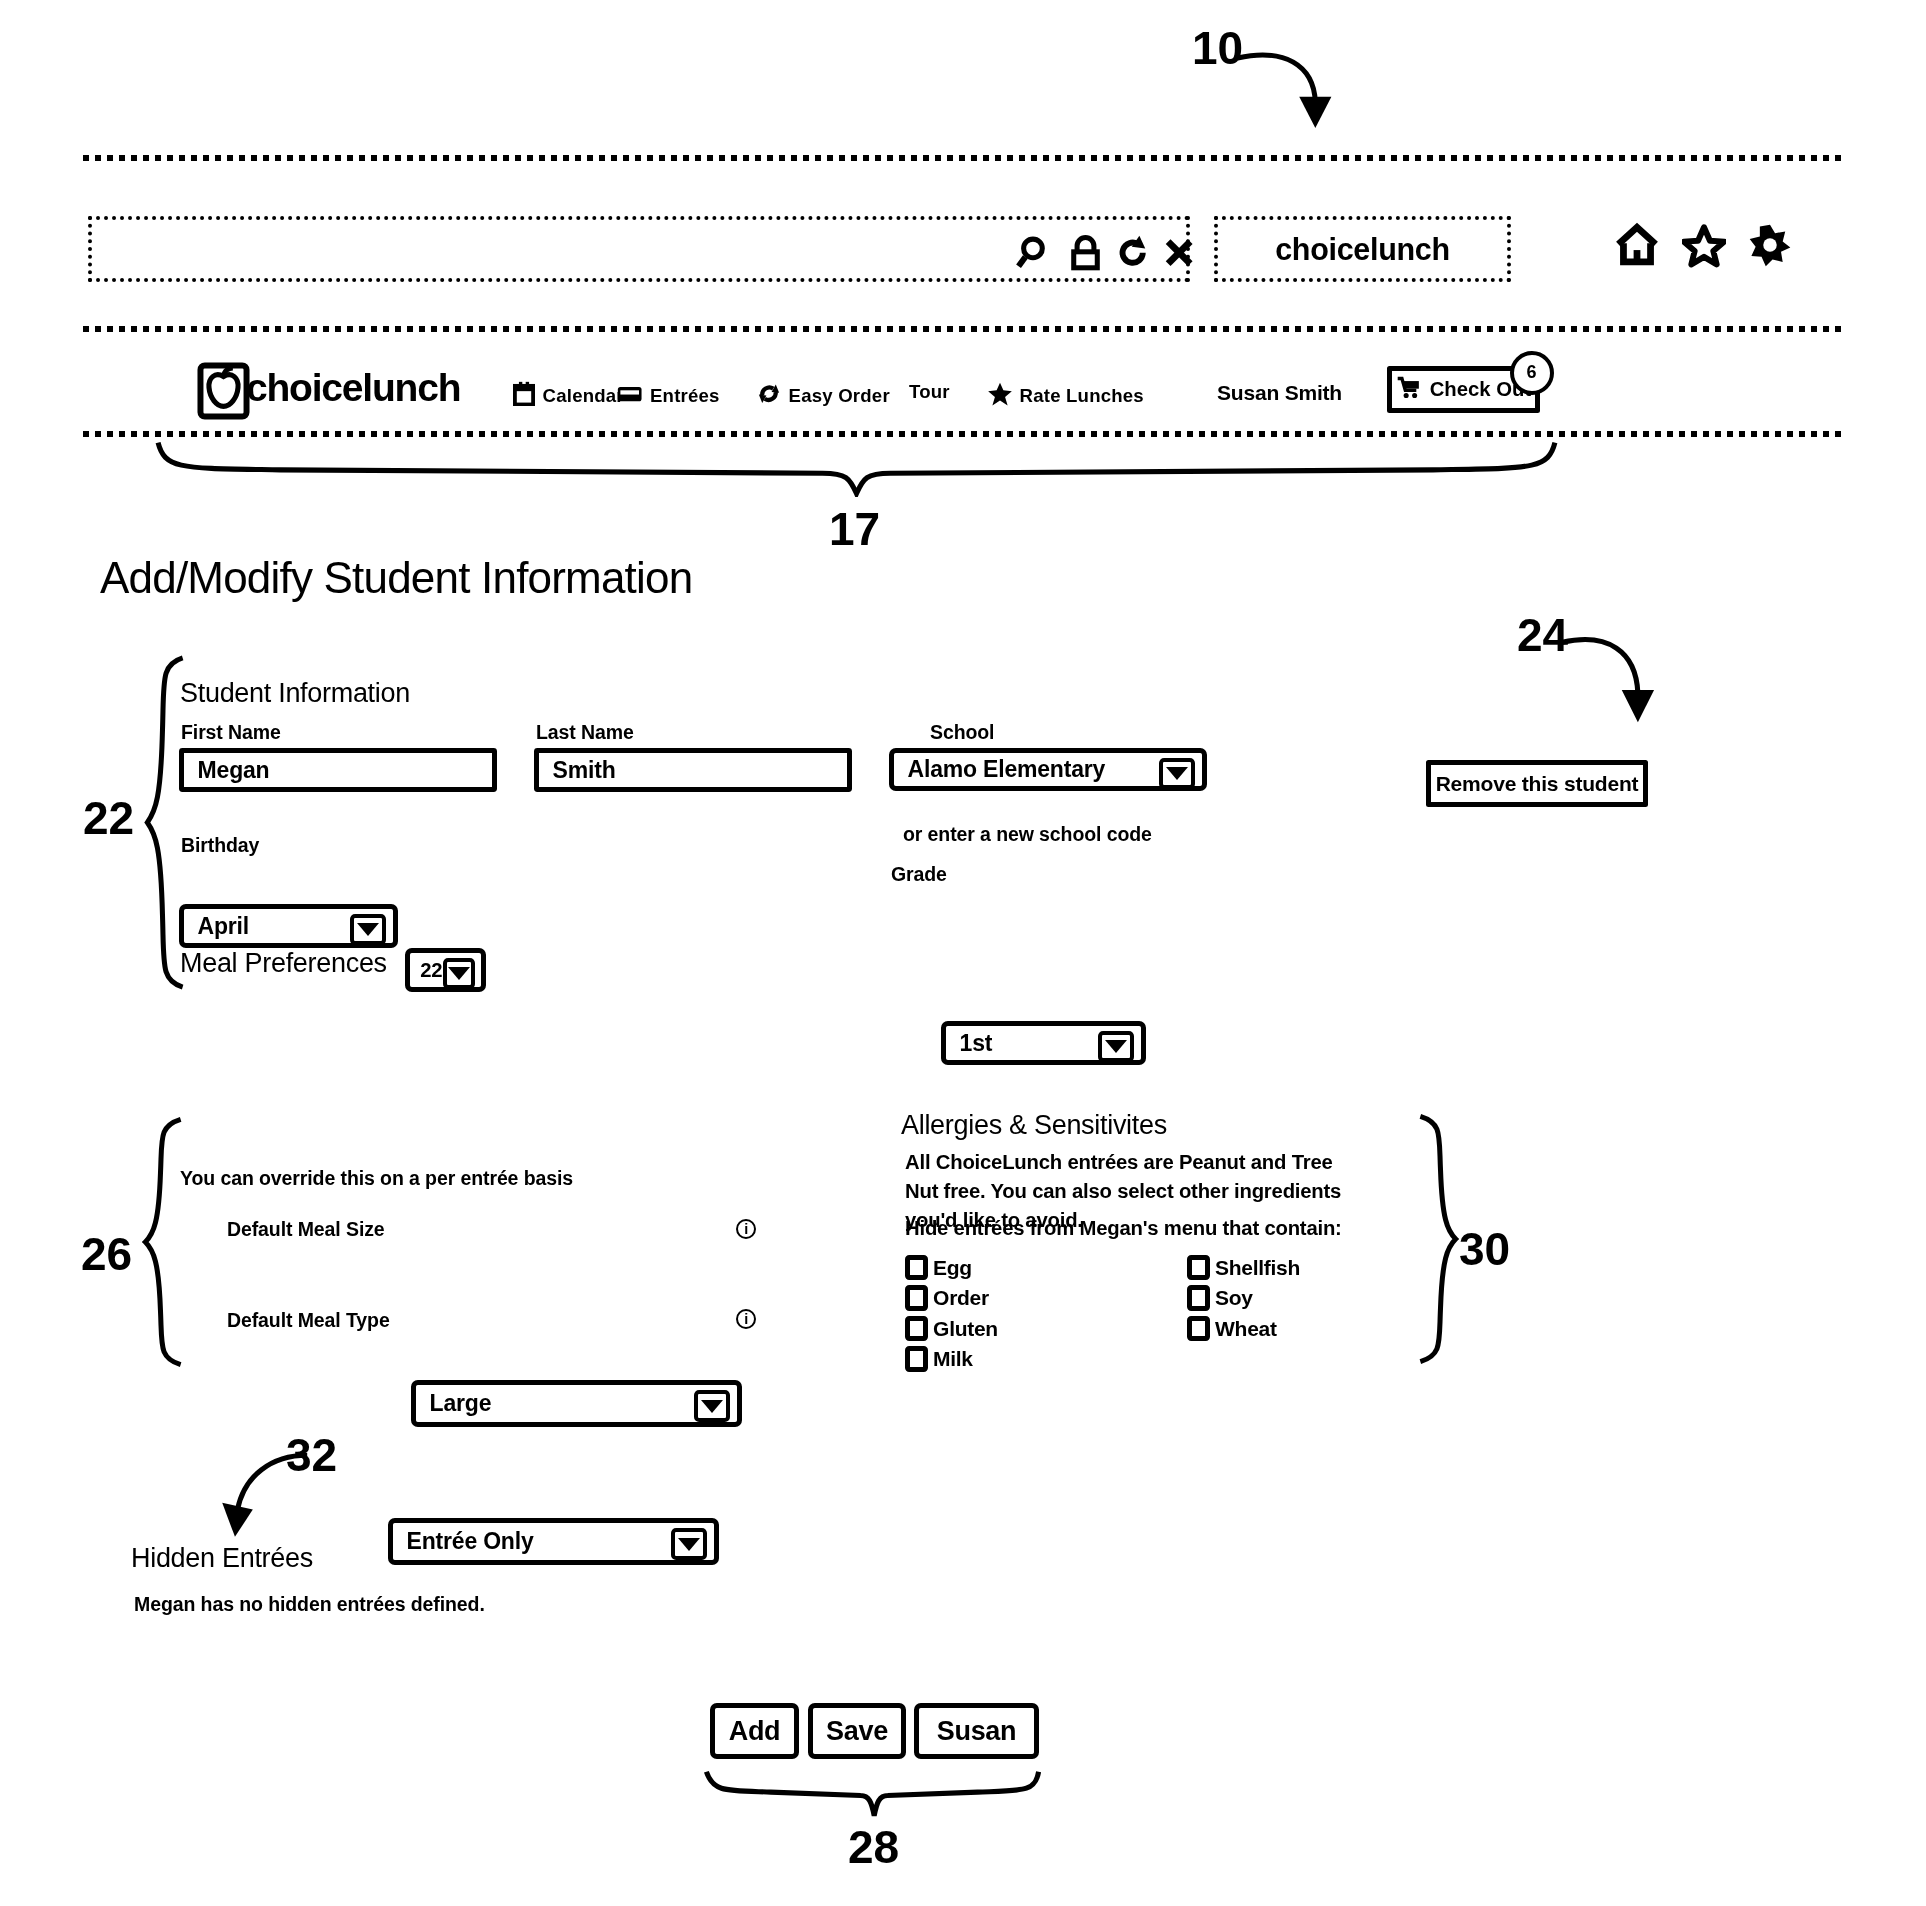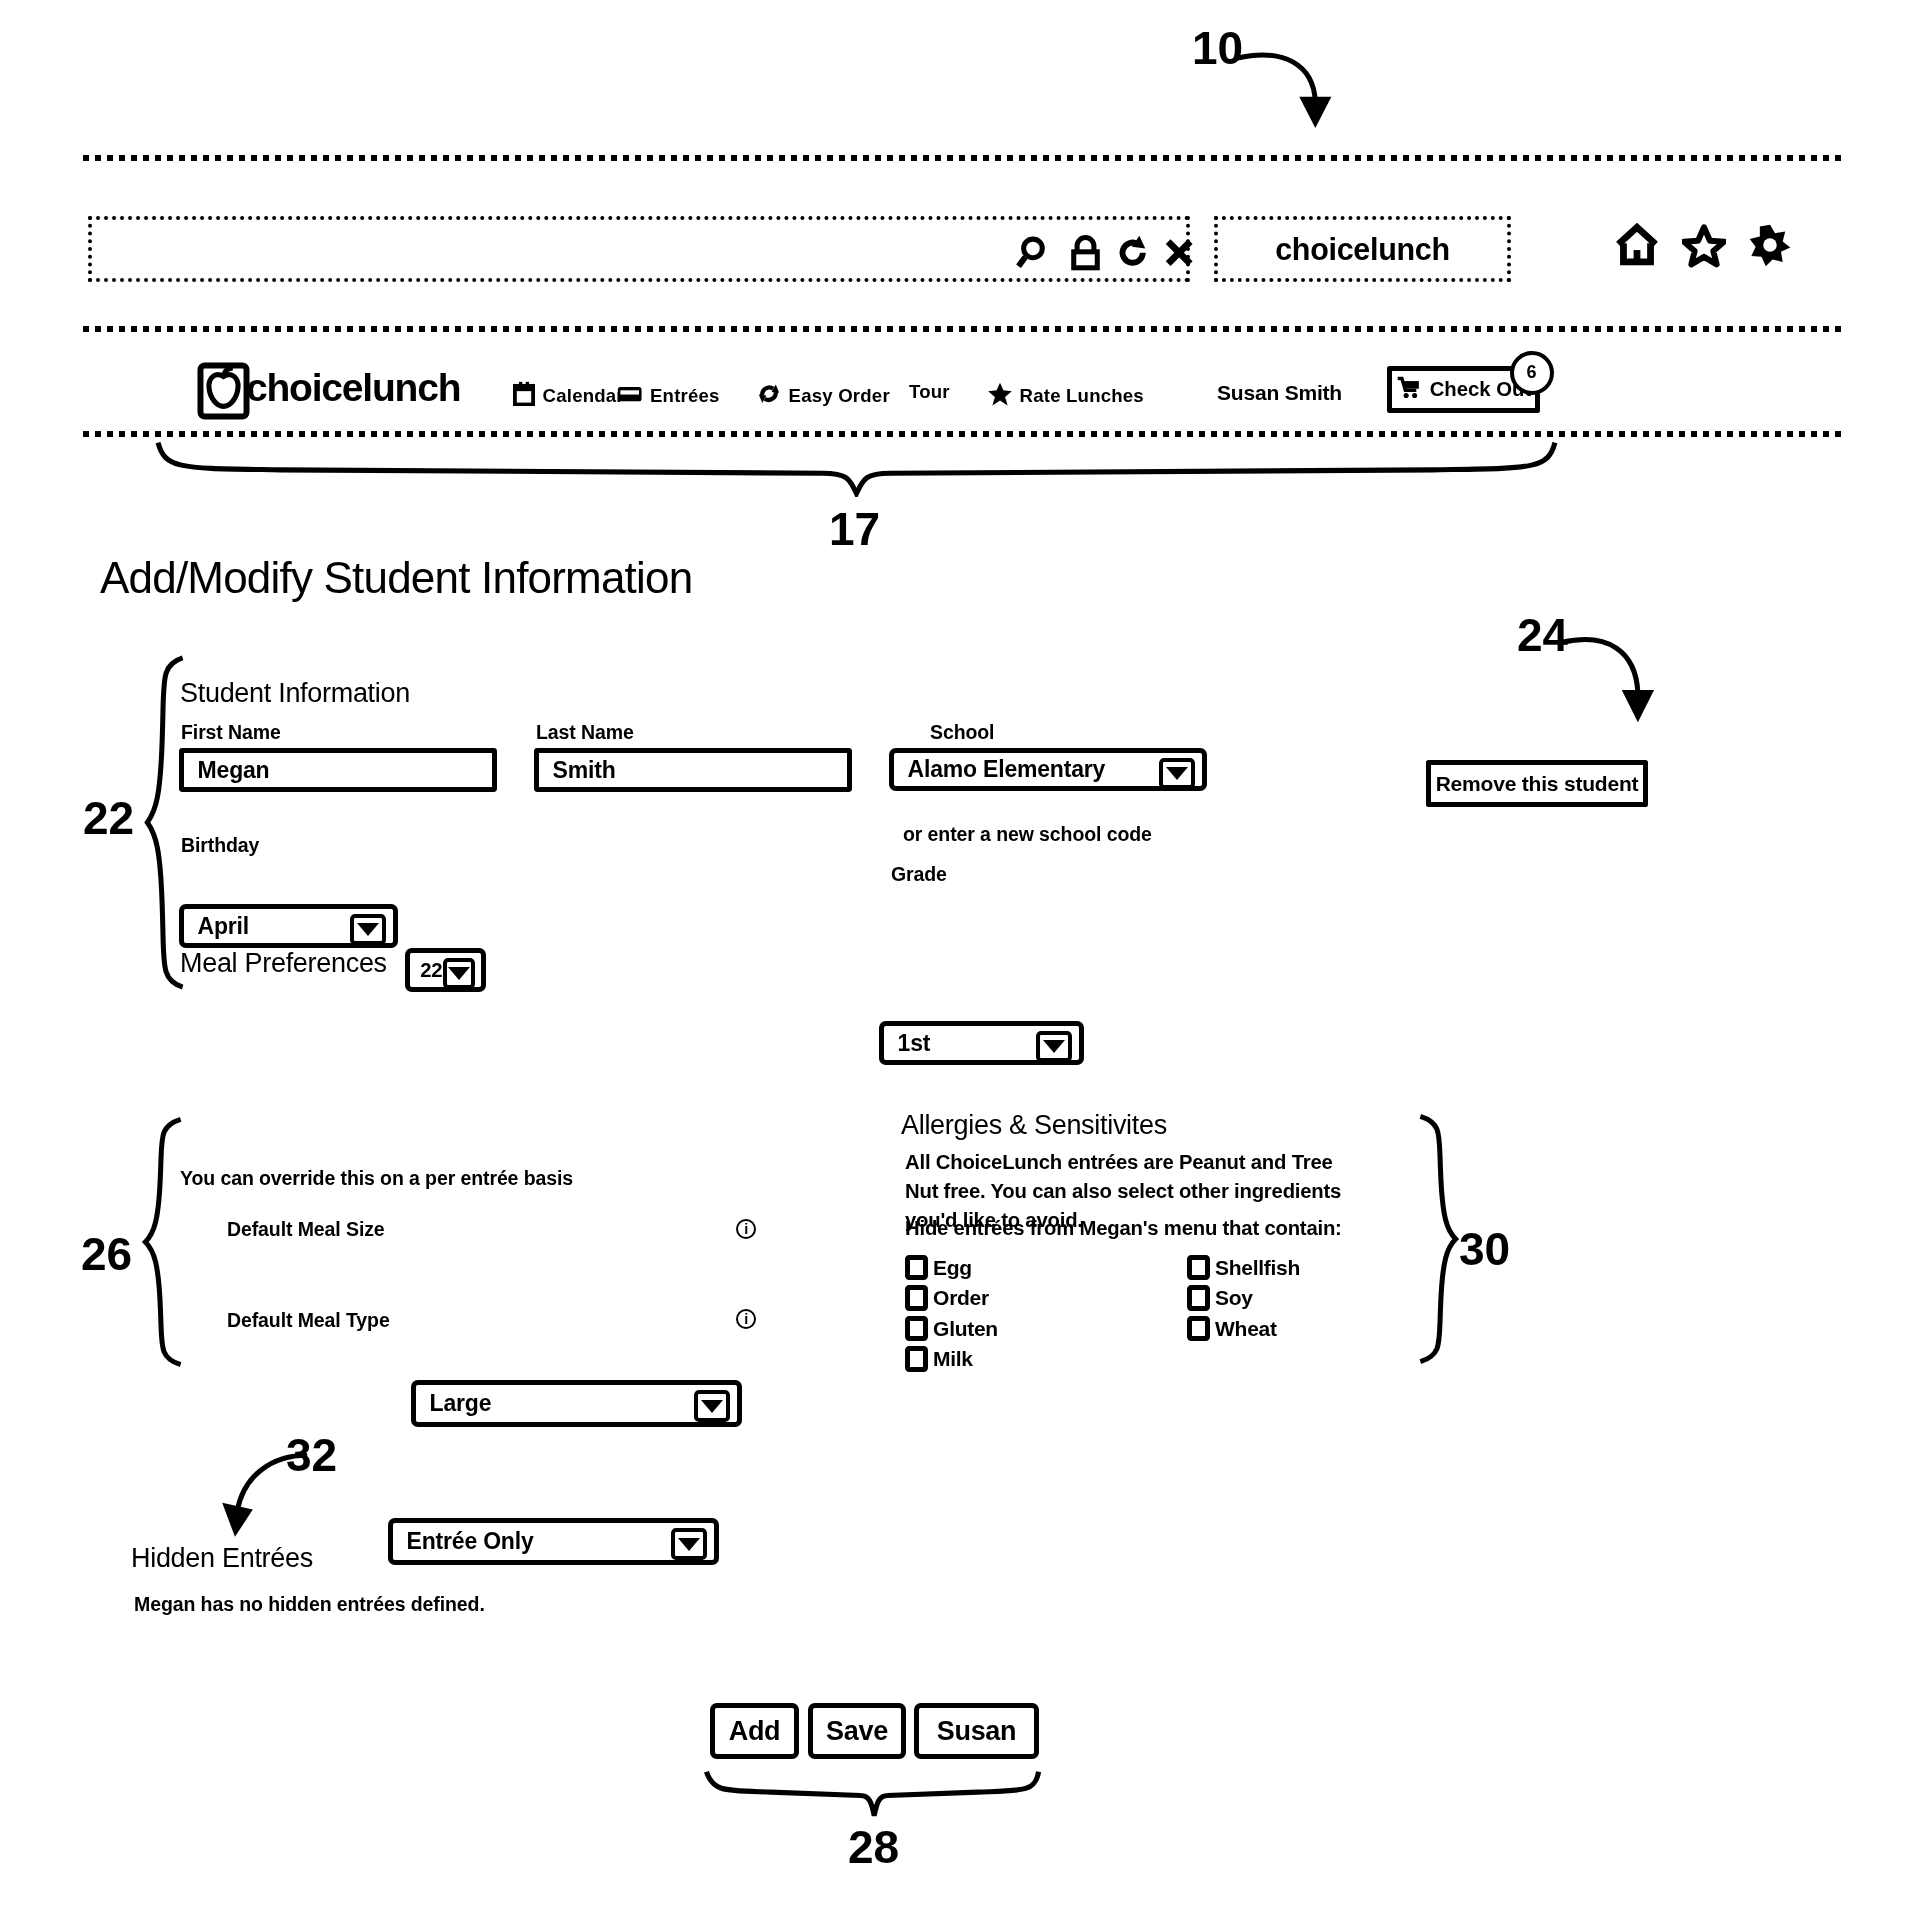--- a/index.html
+++ b/index.html
@@ -282,21 +282,21 @@
     </span>
 </div>
 <div class="abs select" style="left:405px;top:861px;width:81px;height:44px;padding-left:10.2px;font-size:20.3px;">
   <span>22</span>
   <span class="caret" style="right:6px;top:5.1px;width:32px;height:30.5px;">
       <i></i>
     </span>
 </div>
 
 <div class="abs fieldlabel" style="left:891px;top:863px;">Grade</div>
-<div class="abs select" style="left:879px;top:890px;width:205px;height:44px;">
+<div class="abs select" style="left:941px;top:890px;width:205px;height:44px;">
   <span>1st</span>
   <span class="caret" style="right:6.8px;top:5.1px;width:36px;height:30.5px;">
       <i></i>
     </span>
 </div>
 
 <div class="abs ref" style="left:1517px;top:612px;">24</div>
 <svg class="abs" style="left:1558px;top:627px;" width="119" height="102" viewBox="0 0 140 120">
   <path d="M5 18 C 58 6, 92 28, 94 78" stroke="#000" stroke-width="6" fill="none"></path>
   <polygon points="94,112 75,74 113,74" fill="#000"></polygon>

